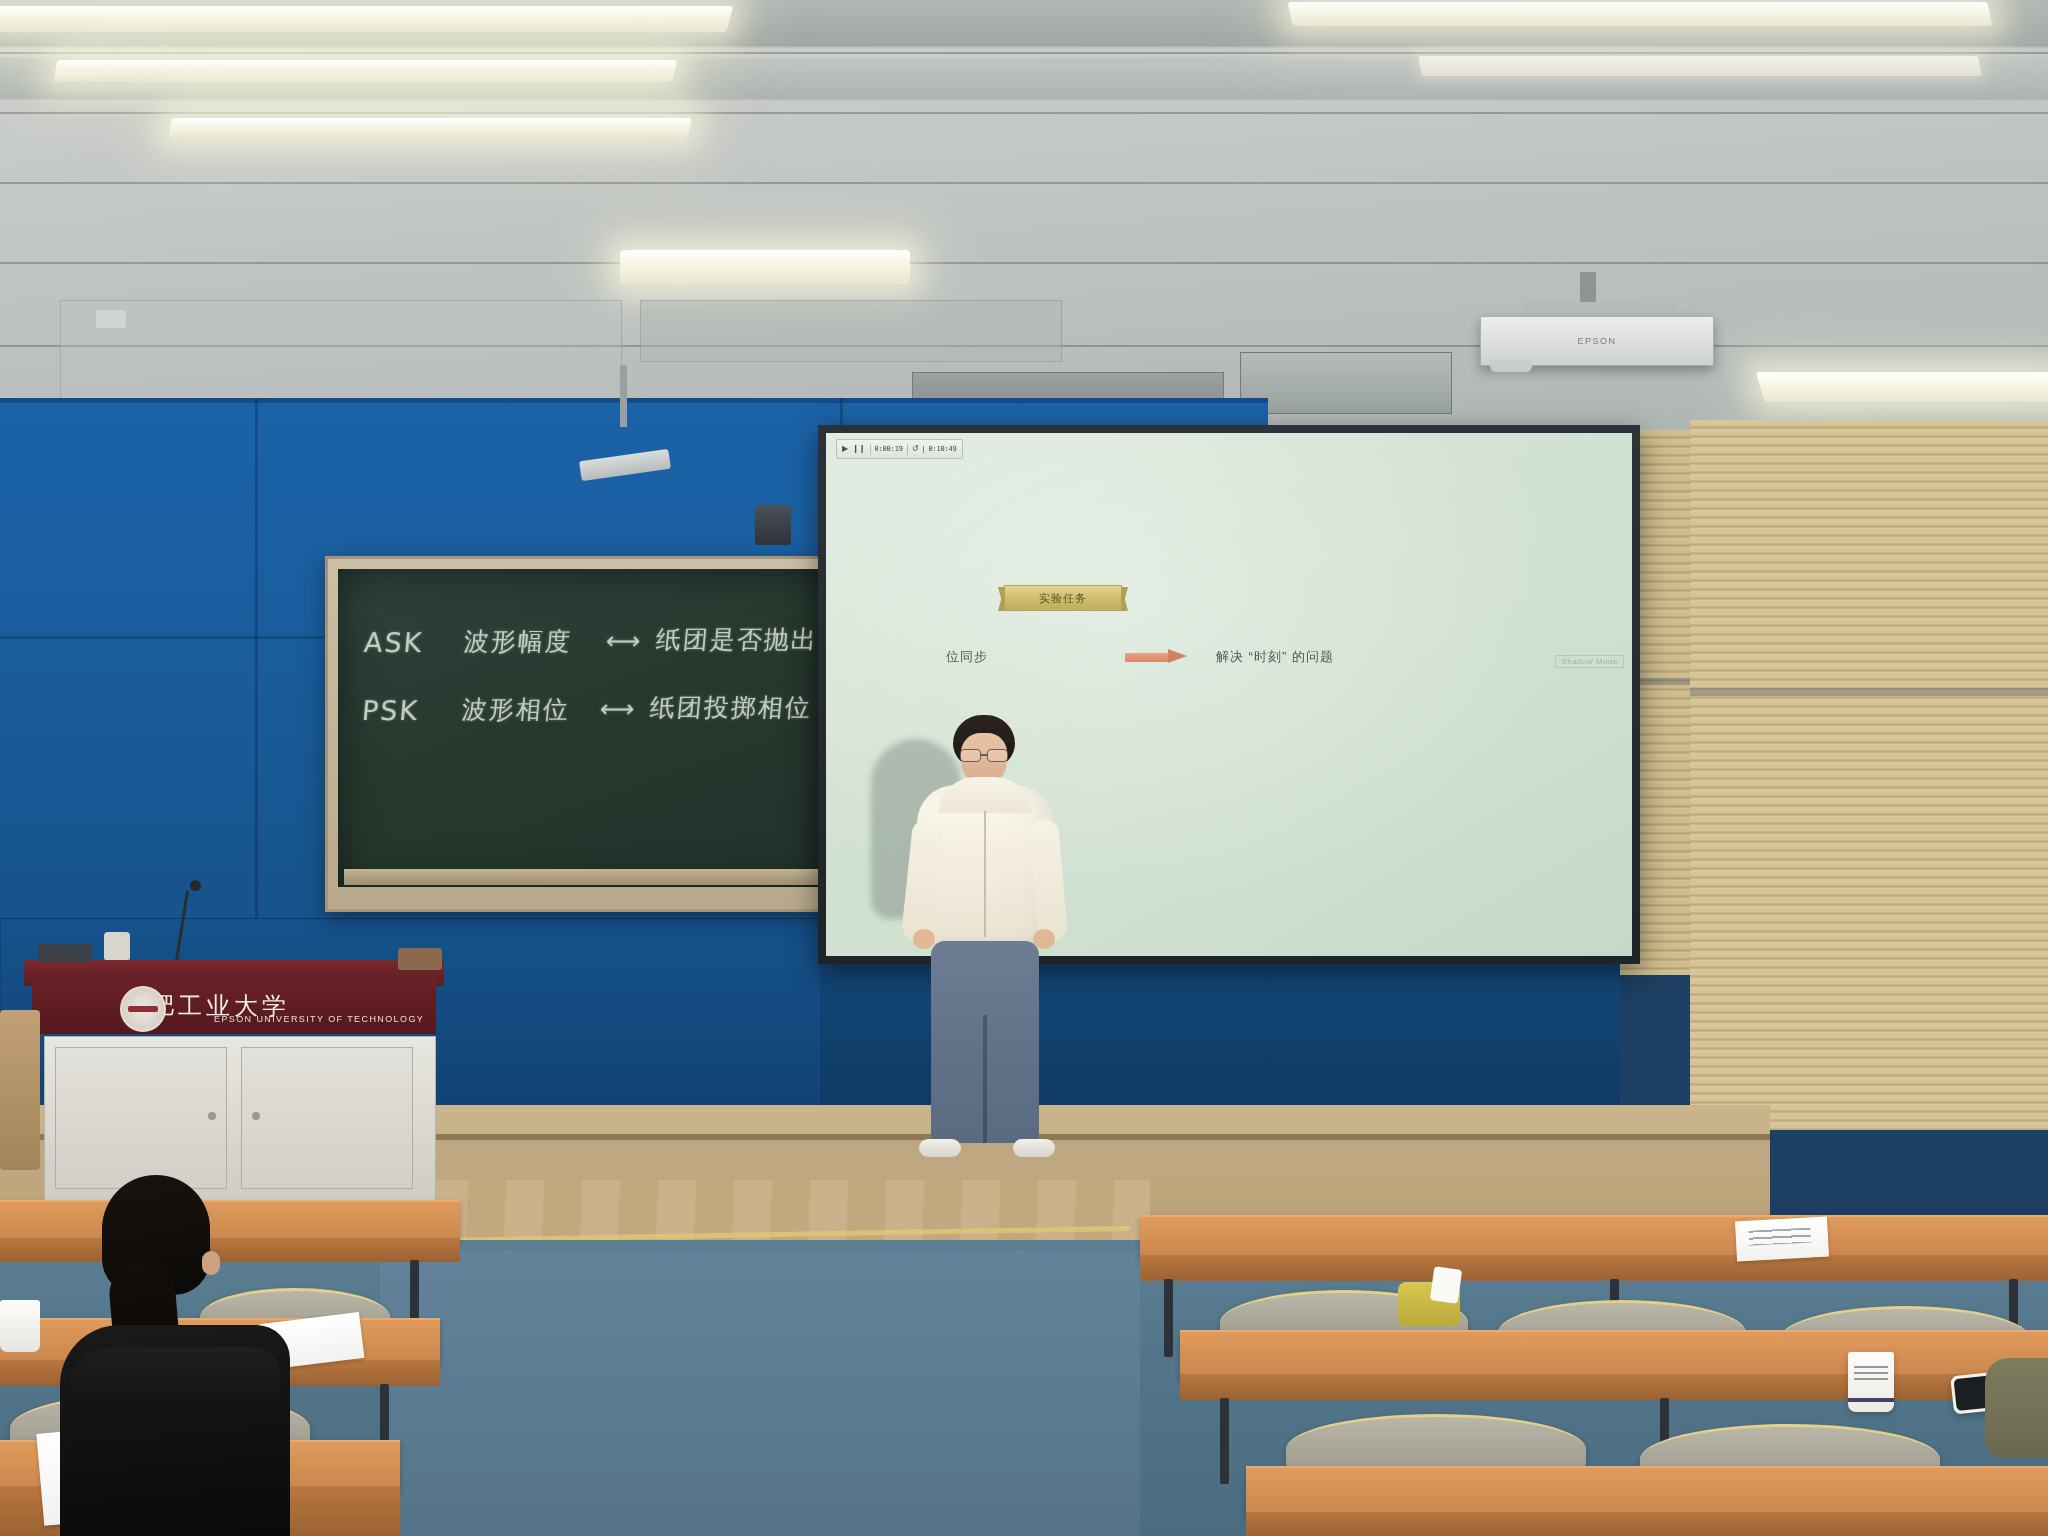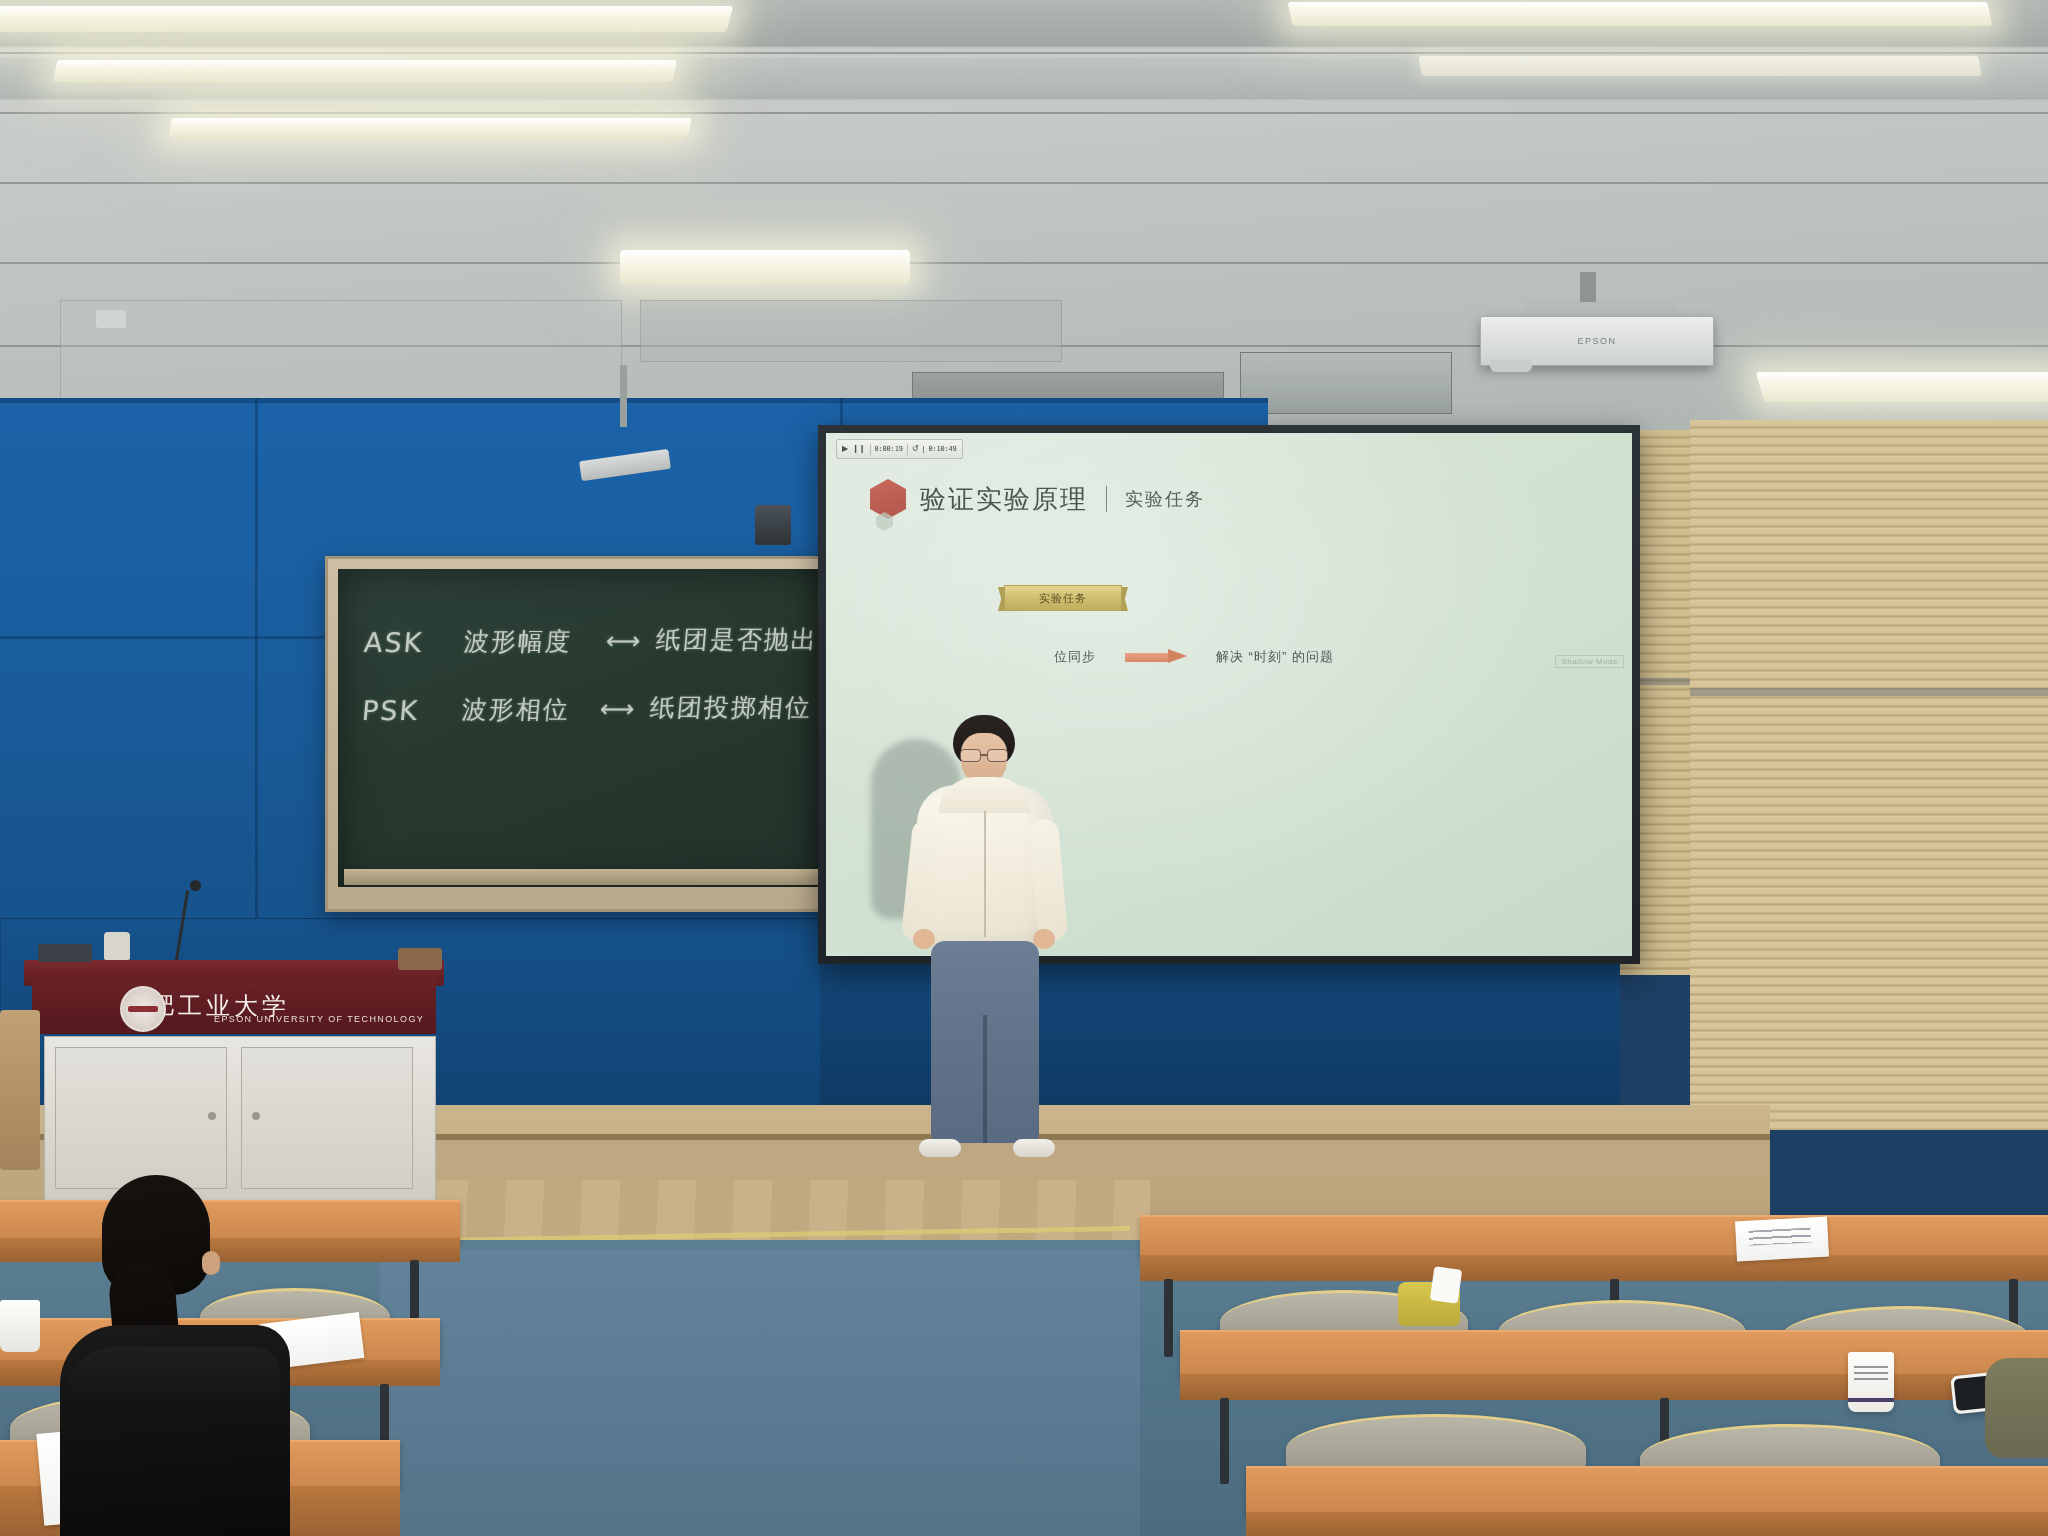--- a/index.html
+++ b/index.html
@@ -82,21 +82,21 @@
     background:linear-gradient(180deg,#e3d58f,#cdbc6c 55%,#bfae5e);
     border:1px solid #b5a457;display:flex;align-items:center;justify-content:center;
     font-size:11px;color:#5d5128;letter-spacing:1px;}
   #ribbon .rib-tail{position:absolute;top:2px;width:8px;height:24px;background:#b0a055;}
   #ribbon .rib-tail.l{left:0;clip-path:polygon(0 0,100% 0,100% 100%,0 100%,40% 50%);}
   #ribbon .rib-tail.r{right:0;clip-path:polygon(0 0,100% 0,60% 50%,100% 100%,0 100%);}
 
   
   #slide-row{position:absolute;left:120px;top:215px;width:560px;display:flex;align-items:center;z-index:5;}
   .row-txt{font-size:13px;color:#4d5a52;letter-spacing:1px;white-space:nowrap;}
-  #row-left{width:150px;text-align:right;}
+  #row-left{width:150px;}
   #arrow-wrap{width:120px;display:flex;justify-content:center;}
   .arrow{position:relative;width:62px;height:13px;}
   .arrow .shaft{position:absolute;left:0;top:2px;width:44px;height:9px;
     background:linear-gradient(180deg,#e8a184,#d98a69);}
   .arrow .head{position:absolute;right:0;top:-2px;width:0;height:0;
     border-top:7px solid transparent;border-bottom:7px solid transparent;border-left:19px solid #d2825f;}
   #watermark{position:absolute;right:8px;top:222px;font-size:8px;color:rgba(120,140,128,.55);
     border:1px solid rgba(150,168,156,.4);padding:1px 5px;letter-spacing:.5px;z-index:5;}
 
   
@@ -318,29 +318,20 @@
         <span class="tb-ic">▶</span>
         <span class="tb-ic">❙❙</span>
         <span class="tb-sep"></span>
         <span class="tb-time">0:00:19</span>
         <span class="tb-sep"></span>
         <span class="tb-ic">↺</span>
         <span class="tb-ic">|</span>
         <span class="tb-time">0:10:49</span>
       </div>
 
-      <div id="slide-head">
-        <div style="position:relative;">
-          <div class="hexicon"></div>
-          <div class="hexicon ghost"></div>
-        </div>
-        <span id="slide-title">验证实验原理</span>
-        <span id="slide-div"></span>
-        <span id="slide-sub">实验任务</span>
-      </div>
 
       <div id="ribbon">
         <div class="rib-tail l"></div>
         <div class="rib-tail r"></div>
         <div class="rib-body">实验任务</div>
       </div>
 
       <div id="slide-row">
         <span id="row-left" class="row-txt">位同步</span>
         <span id="arrow-wrap">

